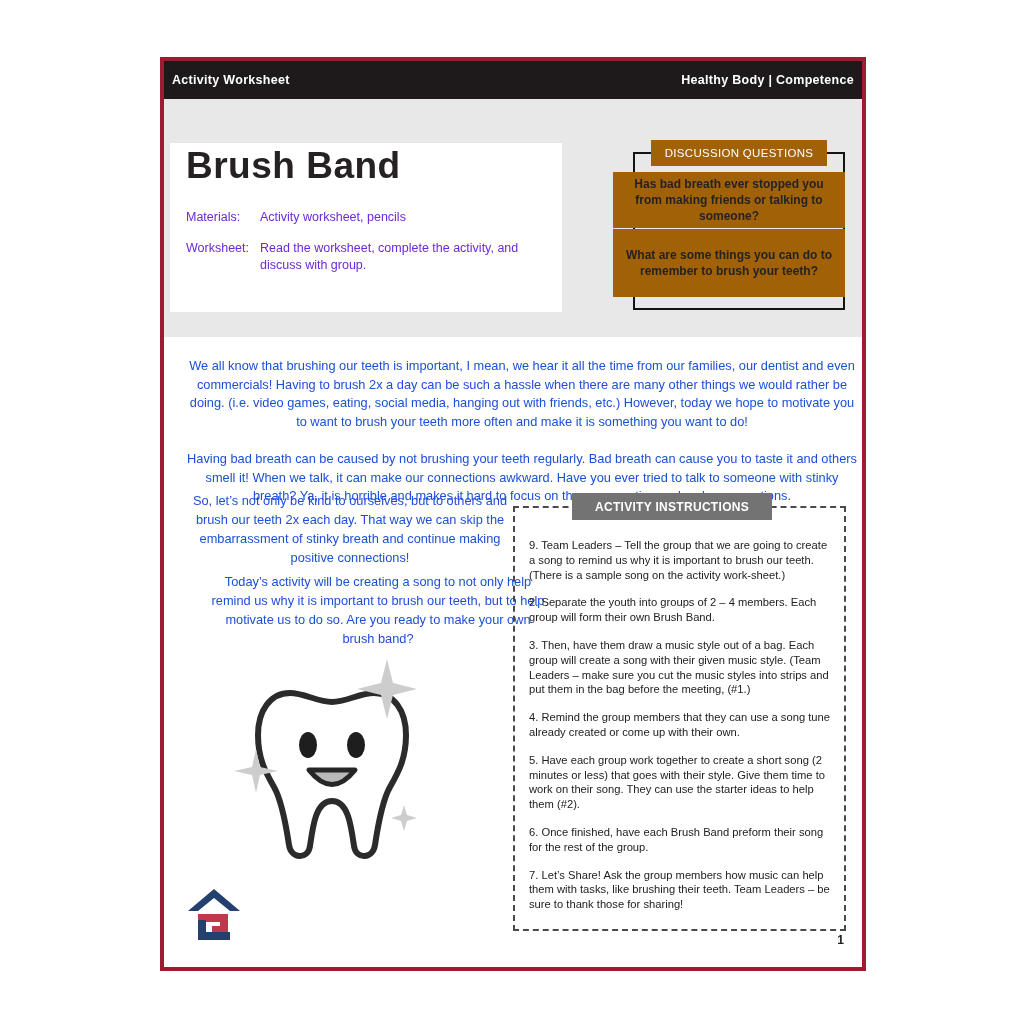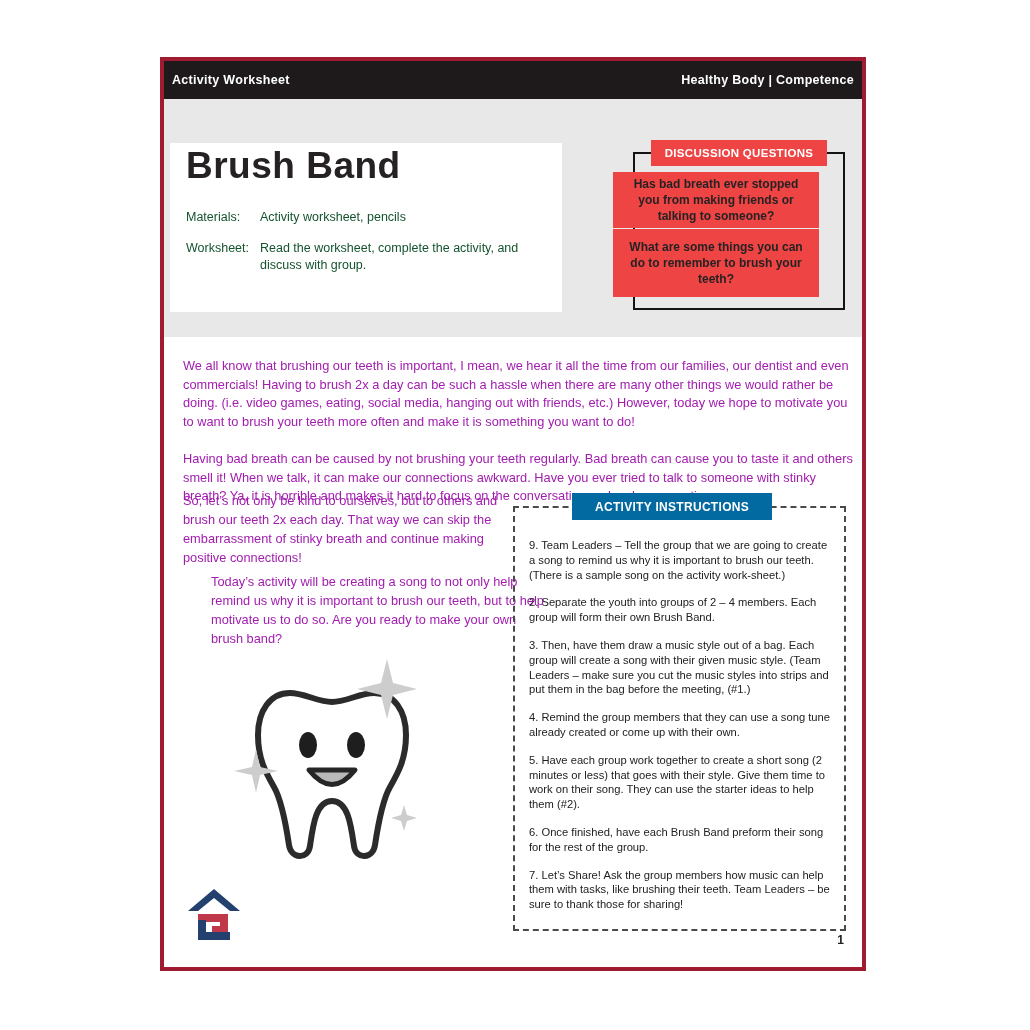--- a/index.html
+++ b/index.html
@@ -21,51 +21,51 @@
   }
 
   
   .gray-section { position:absolute; left:0; top:38px; width:698px; height:238px; background:#e9e8e8; }
 
   .title-card {
     position:absolute; left:6px; top:44px; width:392px; height:169px;
     background:#ffffff; padding:2px 16px;
   }
   .title-card h1 { font-size:37px; font-weight:bold; color:#262223; letter-spacing:.5px; }
-  .meta-row { display:flex; margin-top:14px; font-size:12.5px; color:#14532d; line-height:17px; }
+  .meta-row { display:flex; margin-top:14px; font-size:12.5px; color:#6d28d9; line-height:17px; }
   .meta-row .lbl { width:74px; flex:0 0 74px; }
   .meta-row .val { flex:1; padding-right:4px; }
   .meta-rows { margin-top:22px; }
 
   
   .dq-frame { position:absolute; left:469px; top:53px; width:212px; height:158px; border:2px solid #141414; }
   .dq-badge {
     position:absolute; left:487px; top:41px; width:176px; height:26px;
-    background:#ef4444; color:#ffffff; display:flex; align-items:center; justify-content:center;
-    font-size:11.5px; font-weight:bold; letter-spacing:.3px;
+    background:#a16207; color:#ffffff; display:flex; align-items:center; justify-content:center;
+    font-size:11.5px; font-weight:normal; letter-spacing:.3px;
   }
   .q-box {
-    position:absolute; left:449px; width:206px; background:#ef4444;
+    position:absolute; left:449px; width:232px; background:#a16207;
     display:flex; align-items:center; justify-content:center; text-align:center;
     font-size:12px; font-weight:bold; color:#262223; line-height:16px; padding:18px 10px;
   }
   .q-box.q1 { top:73px; height:56px; }
   .q-box.q2 { top:130px; height:68px; }
 
   
-  .para { position:absolute; font-size:12.8px; line-height:18.5px; color:#a21caf; text-align:left; }
+  .para { position:absolute; font-size:12.8px; line-height:18.5px; color:#1d4ed8; text-align:center; }
   .p1 { left:19px; top:296px; width:678px; }
   .p2 { left:19px; top:372px; width:678px;margin-top:17px; }
   .p3 { left:19px; top:430px; width:334px; line-height:19px; }
   .p4 { left:19px; top:511px; width:334px; line-height:19px;margin-left:28px; }
 
   
   .ai-badge {
     position:absolute; left:408px; top:432px; width:200px; height:27px;
-    background:#0369a1; color:#ffffff; display:flex; align-items:center; justify-content:center;
+    background:#737373; color:#ffffff; display:flex; align-items:center; justify-content:center;
     font-size:12px; font-weight:bold; letter-spacing:.3px; z-index:2;
   }
   .ai-box {
     position:absolute; left:349px; top:445px; width:333px; height:425px;
     border:2px dashed #4a4a4a; padding:30px 14px 10px 14px; z-index:1;
   }
   .ai-box p { font-size:11.2px; line-height:14.8px; color:#232021; margin-bottom:13px; }
 
   
   .tooth-wrap { position:absolute; left:68px; top:592px; width:206px; height:226px; }

